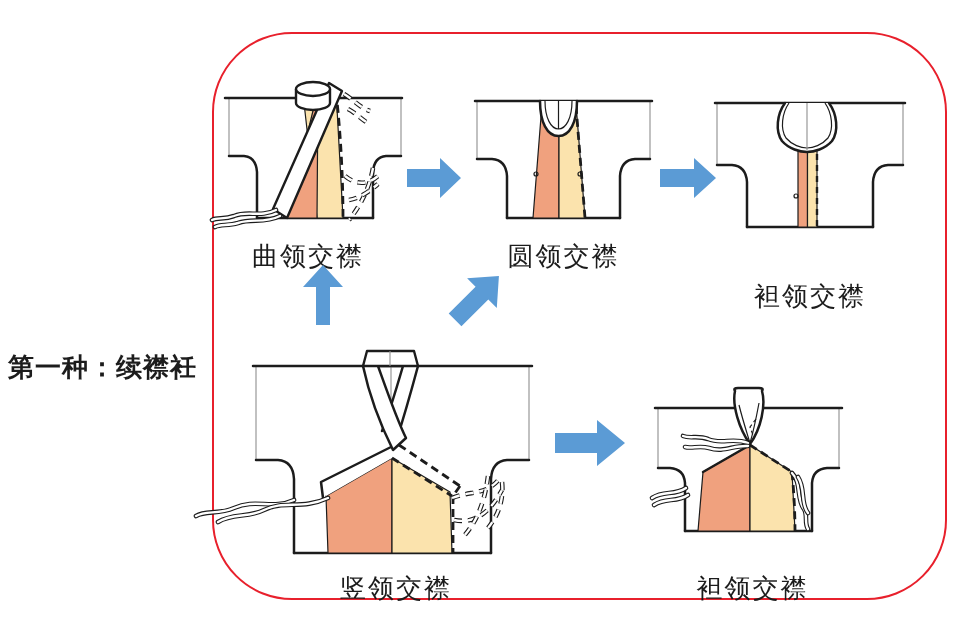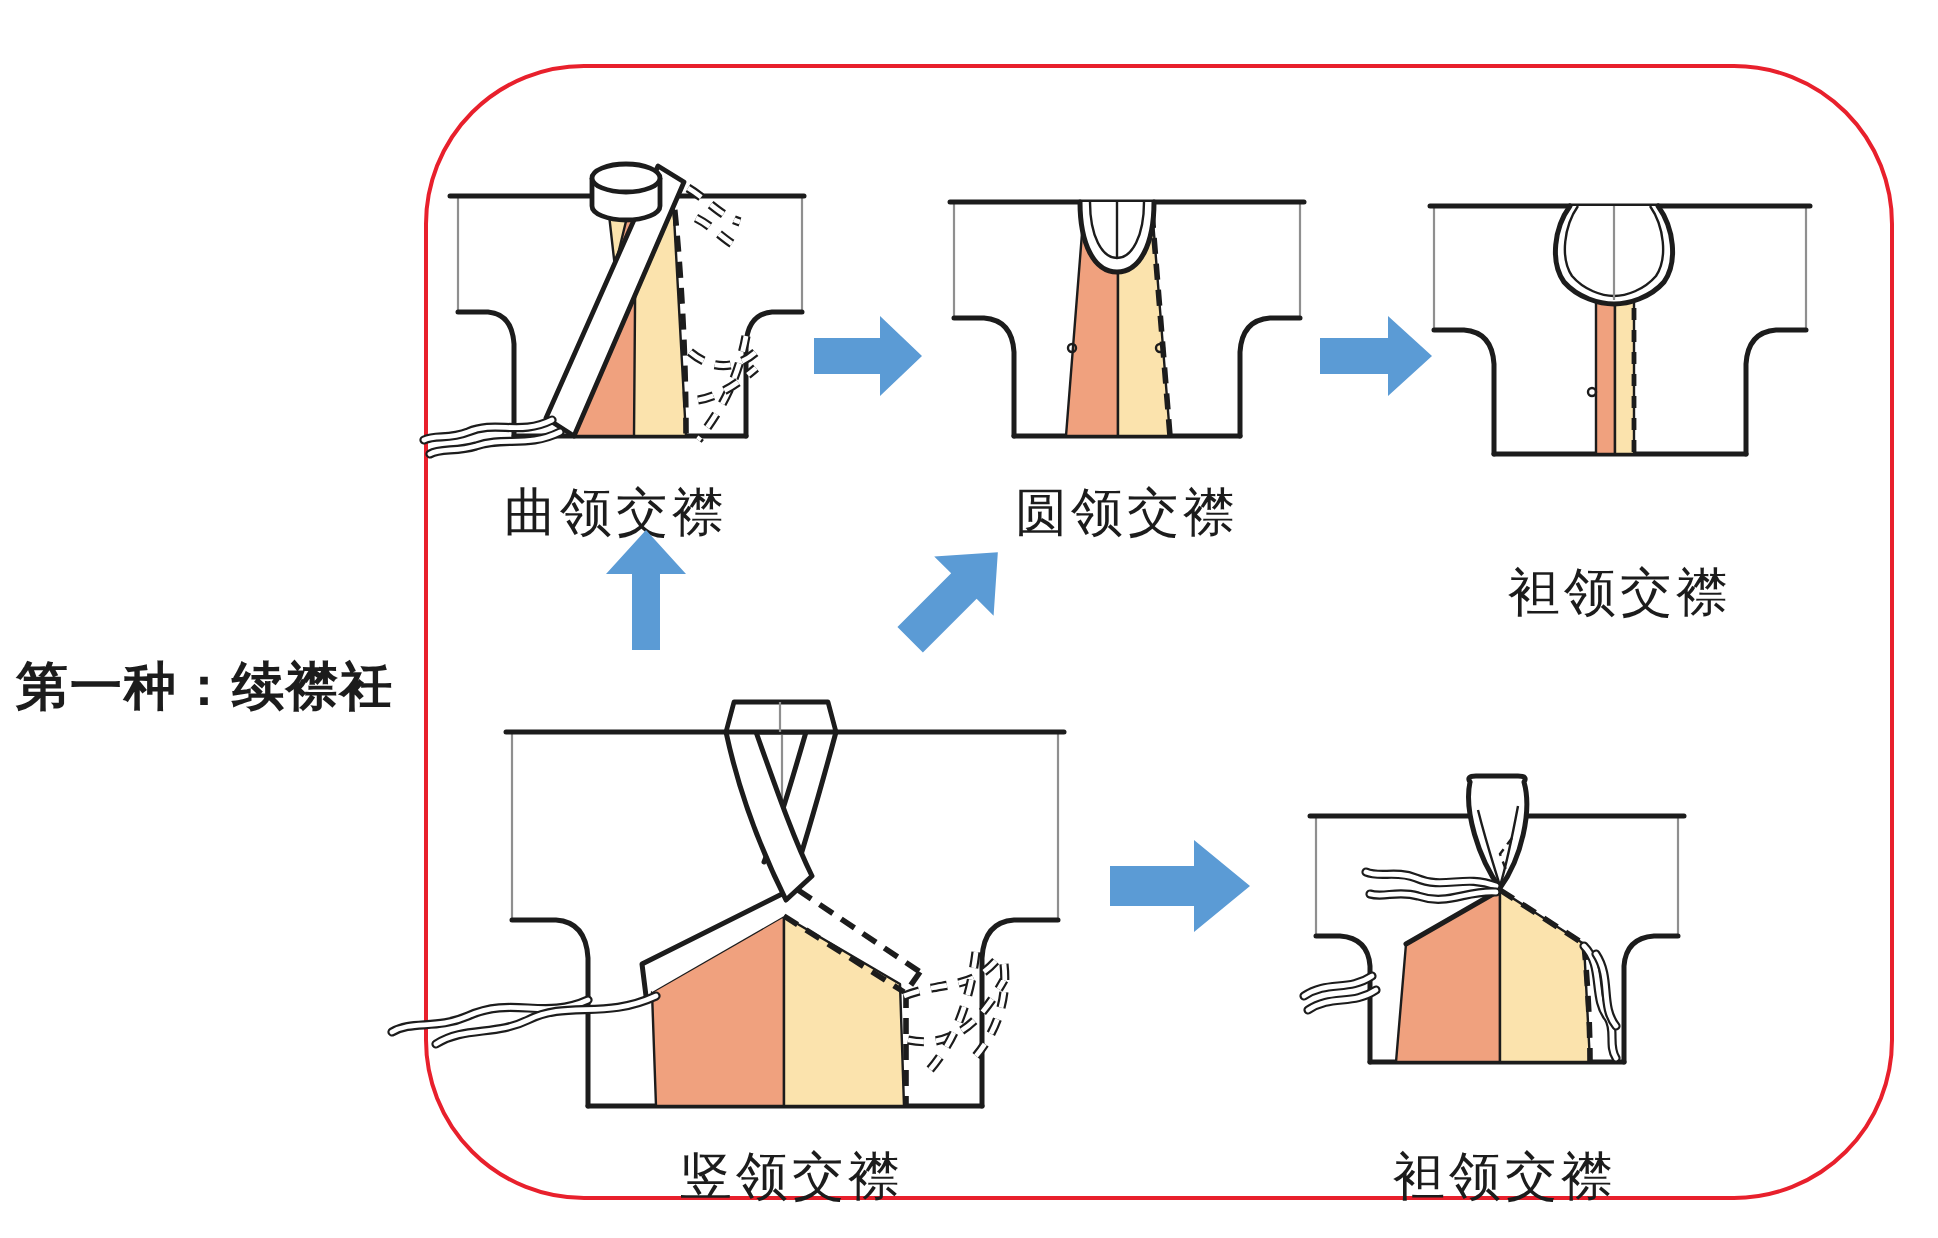--- a/index.html
+++ b/index.html
@@ -4,21 +4,21 @@
 <style>
   :root{
     --border-red:#e8202c; --arrow-blue:#5b9bd5; --panel-salmon:#f0a17e;
     --panel-yellow:#fbe3ad; --ink:#1c1c1c; --thin-gray:#8f8f8f;
   }
   html,body{margin:0;padding:0;background:#fff;}
   .canvas{position:relative;width:969px;height:619px;background:#fff;overflow:hidden;
           font-family:"Liberation Sans","DejaVu Sans",sans-serif;color:var(--ink);}
   .frame{position:absolute;left:212px;top:32px;width:731px;height:564px;
          border:2.5px solid var(--border-red);border-radius:80px;}
-  .side-label{position:absolute;left:8px;top:326px;font-size:26px;font-weight:bold;
+  .side-label{position:absolute;left:8px;top:350px;font-size:26px;font-weight:bold;
               letter-spacing:1px;white-space:nowrap;}
   .fig{position:absolute;}
   .fig-label{position:absolute;font-size:26px;letter-spacing:2px;text-align:center;
              font-weight:500;white-space:nowrap;}
   svg{display:block;overflow:visible;}
   
   .ln{fill:none;stroke:var(--ink);stroke-width:2.5;stroke-linecap:round;stroke-linejoin:round;}
   .thin{fill:none;stroke:var(--thin-gray);stroke-width:1.1;}
   .tb{fill:none;stroke:var(--ink);stroke-width:1.2;}
   .dash{fill:none;stroke:var(--ink);stroke-width:2.8;stroke-dasharray:8 5;stroke-linecap:butt;}

